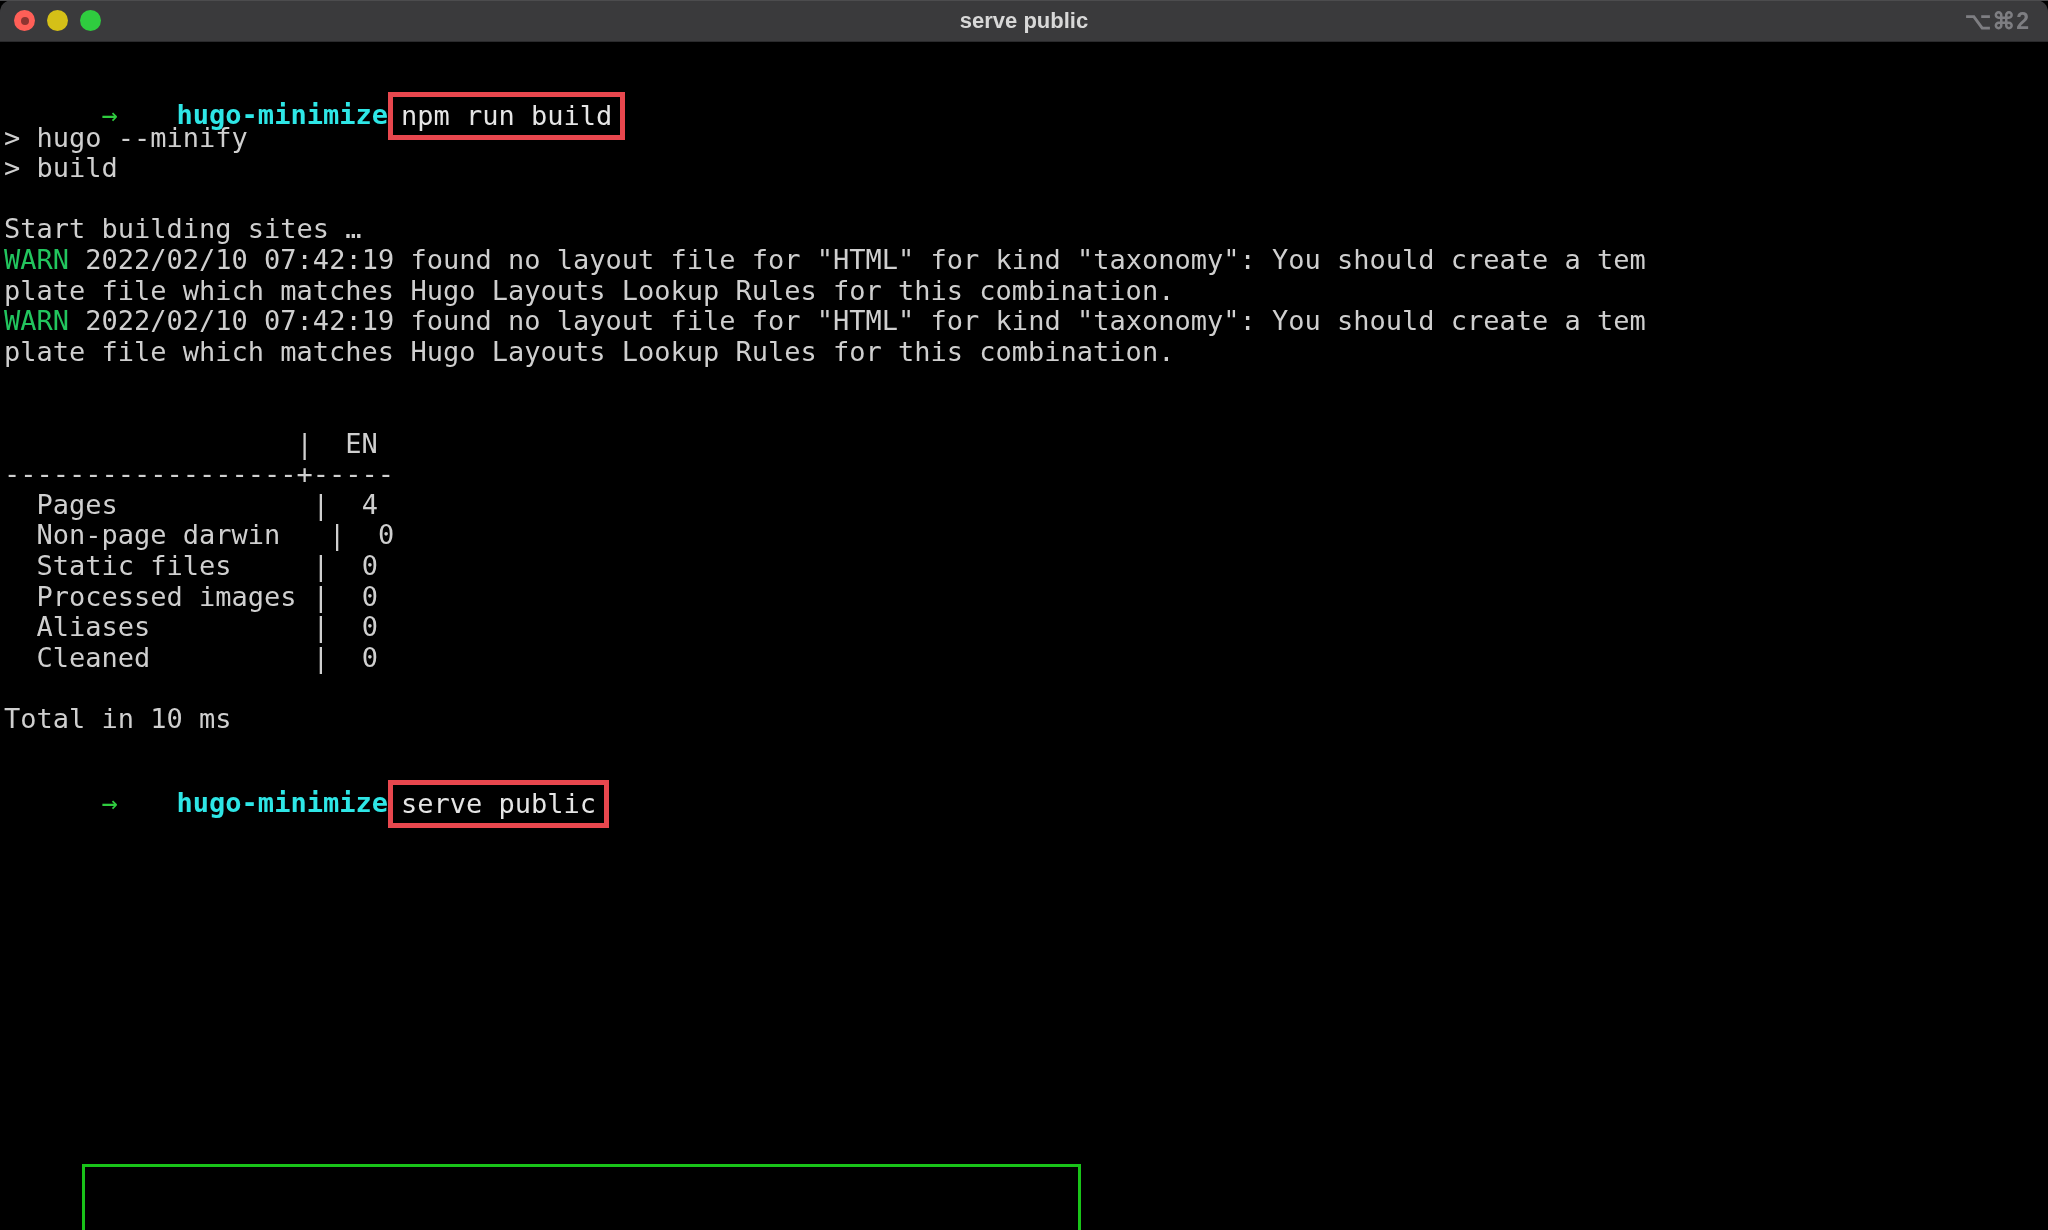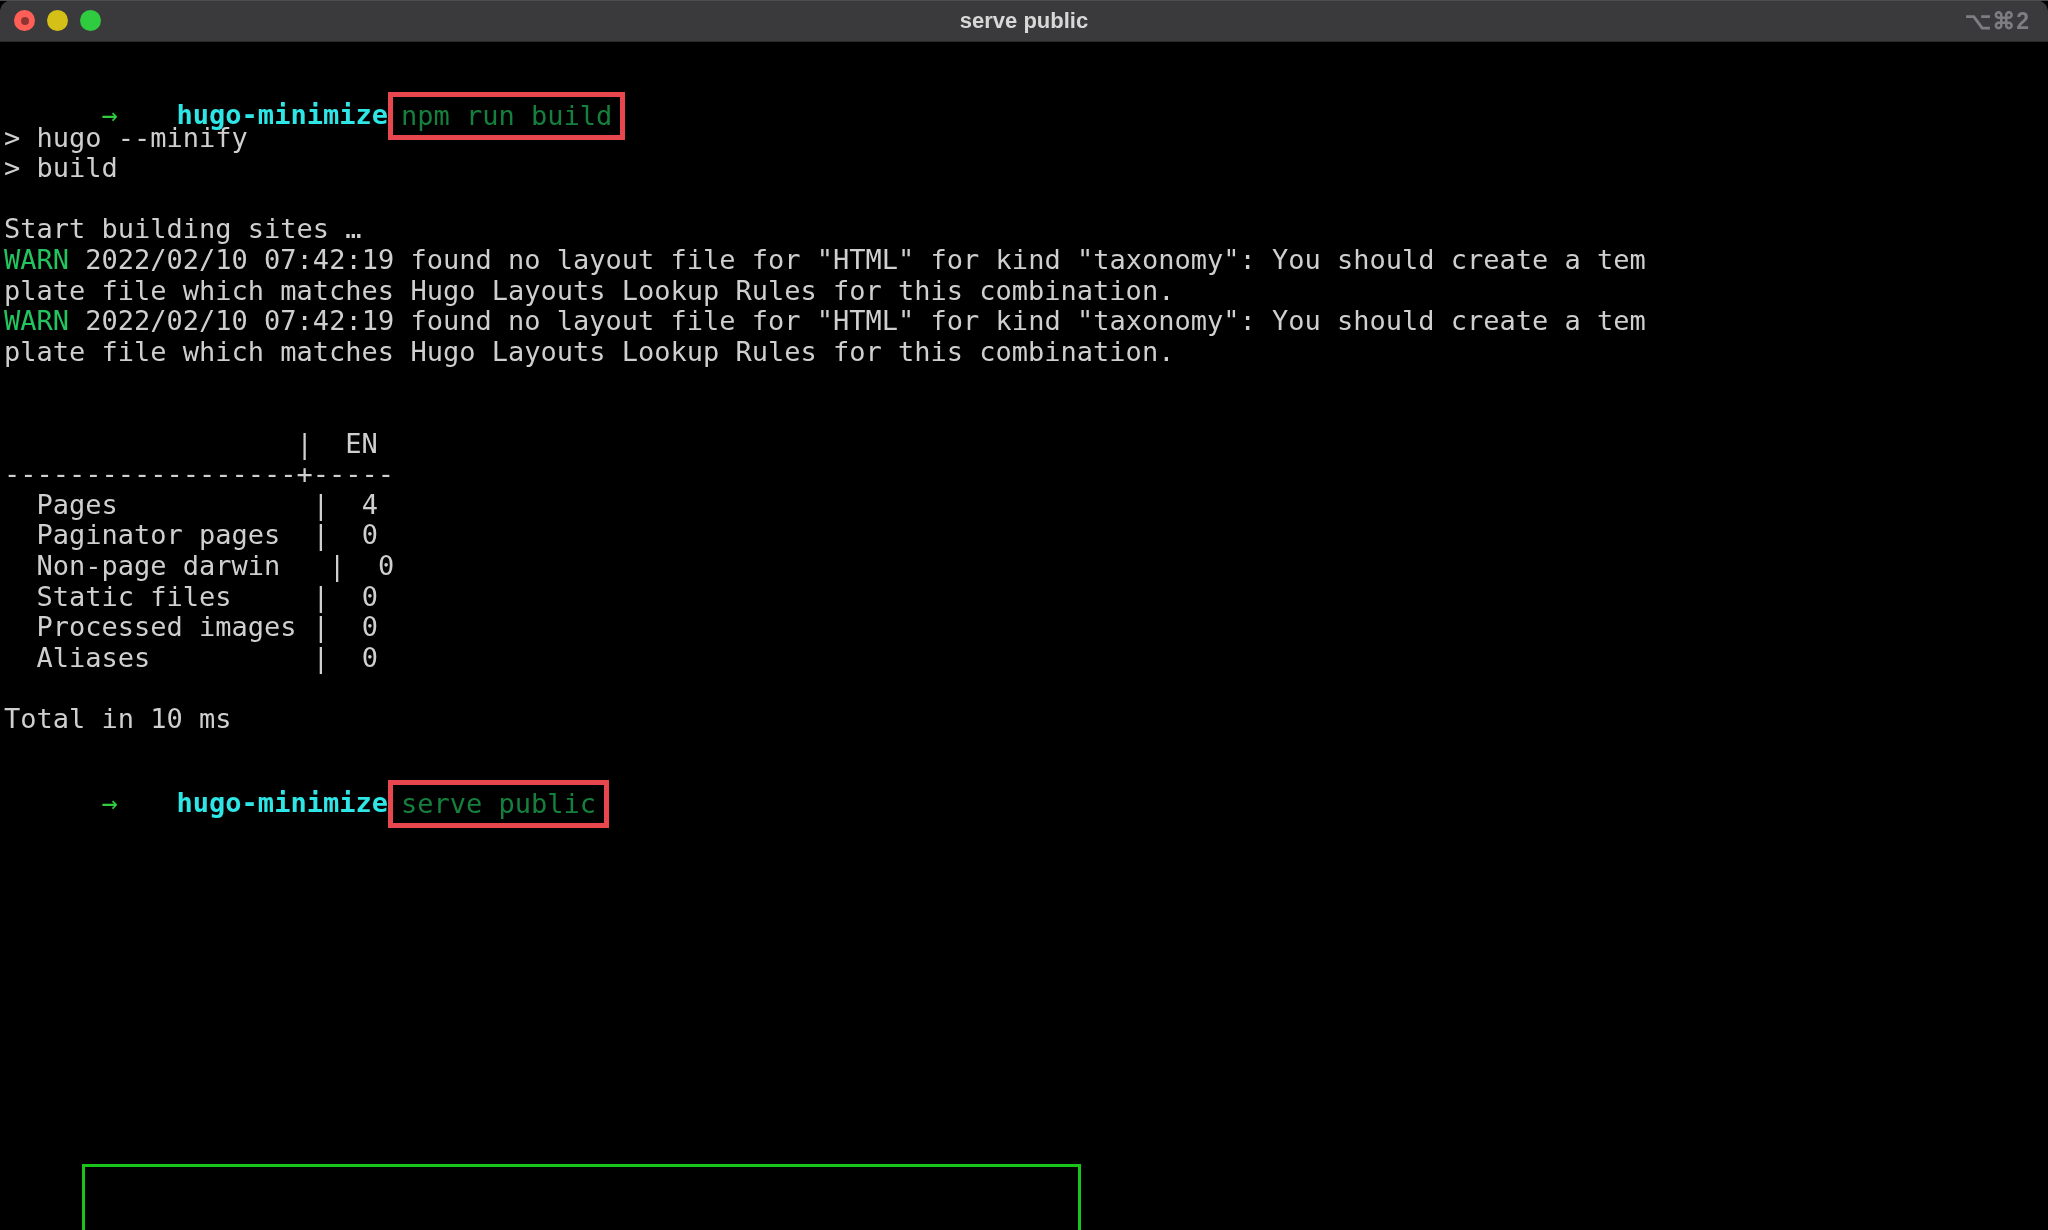--- a/index.html
+++ b/index.html
@@ -136,21 +136,21 @@
     color: #2fcc3f;
     font-size: 27px;
   }
 
   
   .redbox {
     display: inline-block;
     border: 5px solid #e8474e;
     padding: 2px 8px 2px 8px;
     margin: 0;
-    color: #15803d;
+    color: #e5e5e5;
     font-weight: normal;
     line-height: 34px;
     vertical-align: middle;
     position: relative;
     top: -1px;
     background: #000;
   }
 
   
   #serving-box {
@@ -200,25 +200,25 @@
     <div class="line"><span class="yellow">WARN</span><span> </span><span>2022/02/10 07:42:19</span><span> </span><span>found no layout file for "HTML" for kind "taxonomy": You should create a tem</span></div>
     <div class="line">plate file which matches Hugo Layouts Lookup Rules for this combination.</div>
 
     <div class="line blank">&nbsp;</div>
     <div class="line blank">&nbsp;</div>
 
     <div class="line">                  |  EN</div>
     <div class="line">------------------+-----</div>
 
     <div class="line"><span>  Pages            </span><span>|</span><span>  4</span></div>
-    <div class="line"><span>  Paginator pages  </span><span>|</span><span>  0</span></div>
     <div class="line"><span>  Non-page darwin   </span><span>|</span><span>  0</span></div>
     <div class="line"><span>  Static files     </span><span>|</span><span>  0</span></div>
     <div class="line"><span>  Processed images </span><span>|</span><span>  0</span></div>
     <div class="line"><span>  Aliases          </span><span>|</span><span>  0</span></div>
+    <div class="line"><span>  Cleaned          </span><span>|</span><span>  0</span></div>
 
     <div class="line blank">&nbsp;</div>
 
     <div class="line">Total in 10 ms</div>
 
     <div class="prompt-line">
       <span class="prompt-arrow">→</span><span class="dim">   </span><span class="cyan">hugo-minimize</span><span class="redbox">serve public</span>
     </div>
 
     <div id="serving-box">

